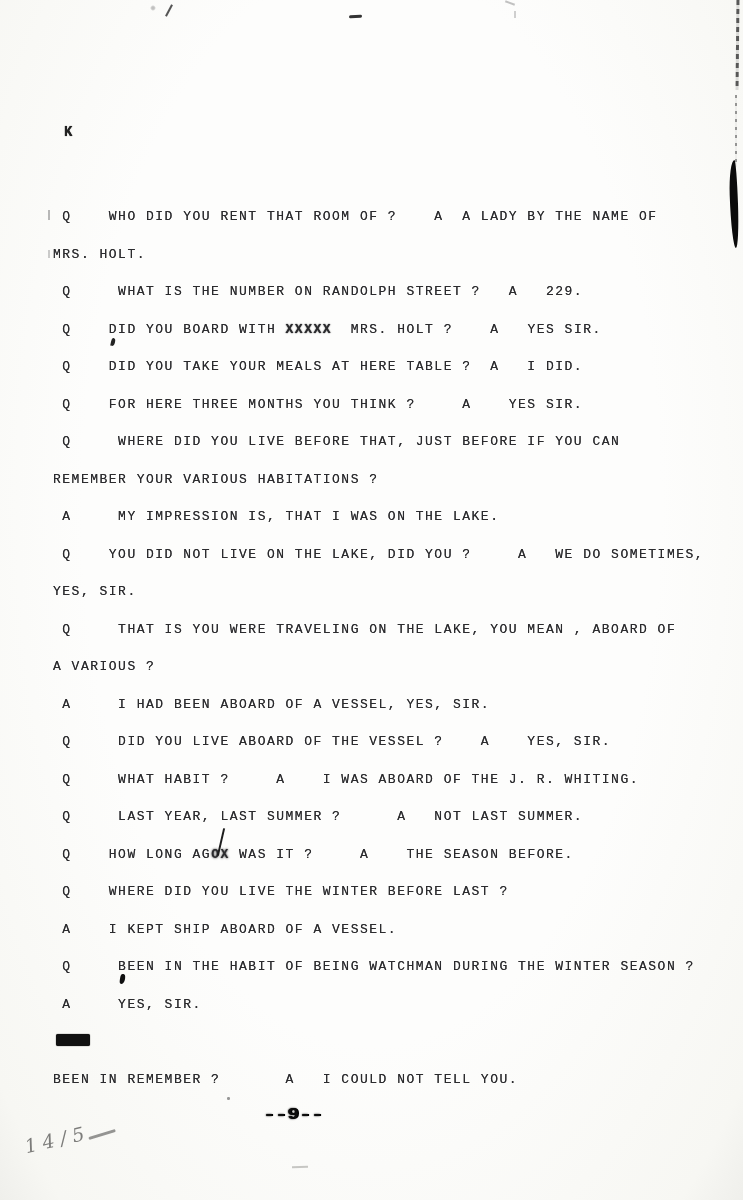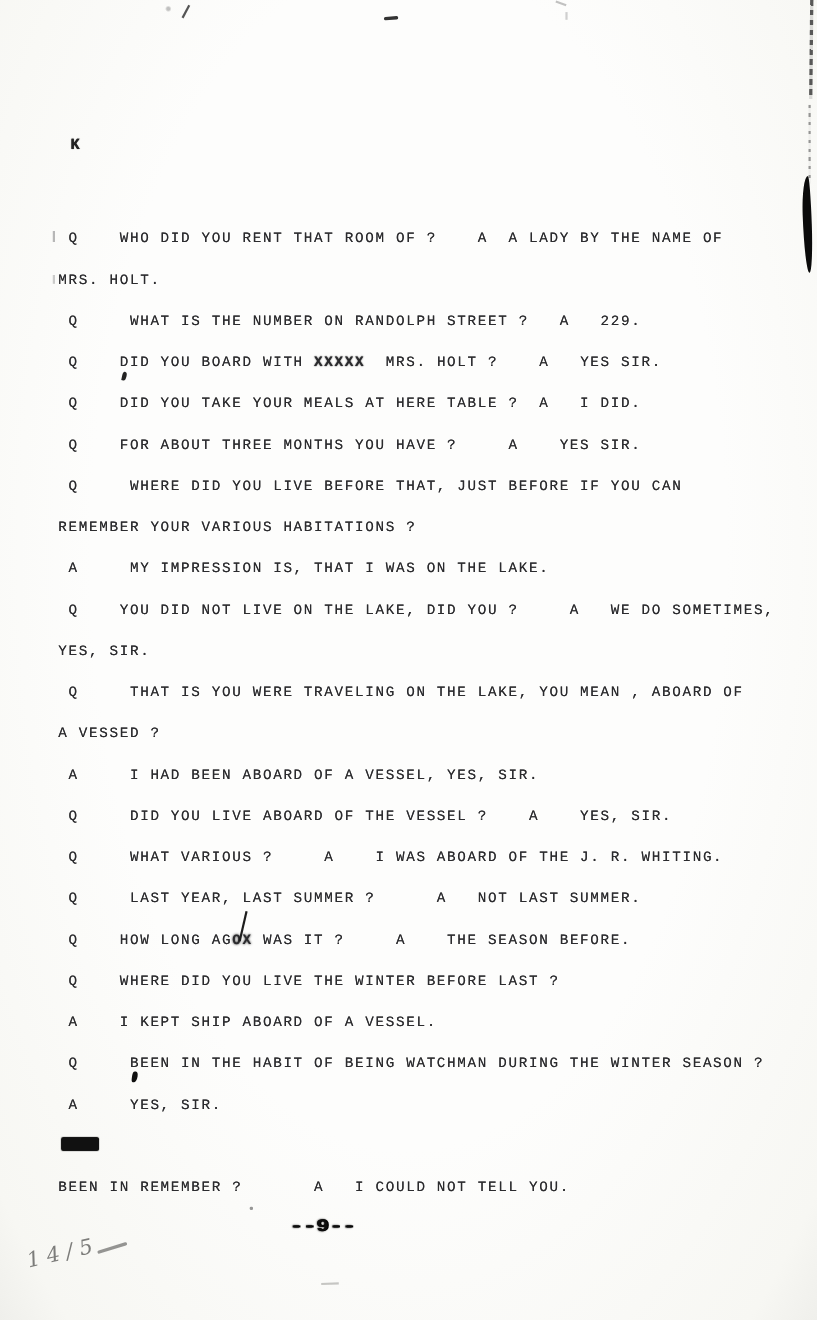--- a/index.html
+++ b/index.html
@@ -87,31 +87,31 @@
 <div class="page">
 
   <div class="header-mark">K</div>
 
   <div class="transcript">
       <div class="line"><span> Q    WHO DID YOU RENT THAT ROOM OF ?    A  A LADY BY THE NAME OF</span></div>
       <div class="line"><span>MRS. HOLT.</span></div>
       <div class="line"><span> Q     WHAT IS THE NUMBER ON RANDOLPH STREET ?   A   229.</span></div>
       <div class="line"><span> Q    DID YOU BOARD WITH </span><span class="heavy">XXXXX</span><span>  MRS. HOLT ?    A   YES SIR.</span></div>
       <div class="line"><span> Q    DID YOU TAKE YOUR MEALS AT HERE TABLE ?  A   I DID.</span></div>
-      <div class="line"><span> Q    FOR ABOUT THREE MONTHS YOU HAVE ?     A    YES SIR.</span></div>
+      <div class="line"><span> Q    FOR HERE THREE MONTHS YOU THINK ?     A    YES SIR.</span></div>
       <div class="line"><span> Q     WHERE DID YOU LIVE BEFORE THAT, JUST BEFORE IF YOU CAN</span></div>
       <div class="line"><span>REMEMBER YOUR VARIOUS HABITATIONS ?</span></div>
       <div class="line"><span> A     MY IMPRESSION IS, THAT I WAS ON THE LAKE.</span></div>
       <div class="line"><span> Q    YOU DID NOT LIVE ON THE LAKE, DID YOU ?     A   WE DO SOMETIMES,</span></div>
       <div class="line"><span>YES, SIR.</span></div>
       <div class="line"><span> Q     THAT IS YOU WERE TRAVELING ON THE LAKE, YOU MEAN , ABOARD OF</span></div>
-      <div class="line"><span>A VESSED ?</span></div>
+      <div class="line"><span>A VARIOUS ?</span></div>
       <div class="line"><span> A     I HAD BEEN ABOARD OF A VESSEL, YES, SIR.</span></div>
       <div class="line"><span> Q     DID YOU LIVE ABOARD OF THE VESSEL ?    A    YES, SIR.</span></div>
-      <div class="line"><span> Q     WHAT VARIOUS ?     A    I WAS ABOARD OF THE J. R. WHITING.</span></div>
+      <div class="line"><span> Q     WHAT HABIT ?     A    I WAS ABOARD OF THE J. R. WHITING.</span></div>
       <div class="line"><span> Q     LAST YEAR, LAST SUMMER ?      A   NOT LAST SUMMER.</span></div>
       <div class="line"><span> Q    HOW LONG AG</span><span class="struck">OX</span><span> WAS IT ?     A    THE SEASON BEFORE.</span></div>
       <div class="line"><span> Q    WHERE DID YOU LIVE THE WINTER BEFORE LAST ?</span></div>
       <div class="line"><span> A    I KEPT SHIP ABOARD OF A VESSEL.</span></div>
       <div class="line"><span> Q     BEEN IN THE HABIT OF BEING WATCHMAN DURING THE WINTER SEASON ?</span></div>
       <div class="line"><span> A     YES, SIR.</span></div>
       <div class="line"><span class="redact"></span></div>
       <div class="line"><span>BEEN IN REMEMBER ?       A   I COULD NOT TELL YOU.</span></div>
     </div>
 

